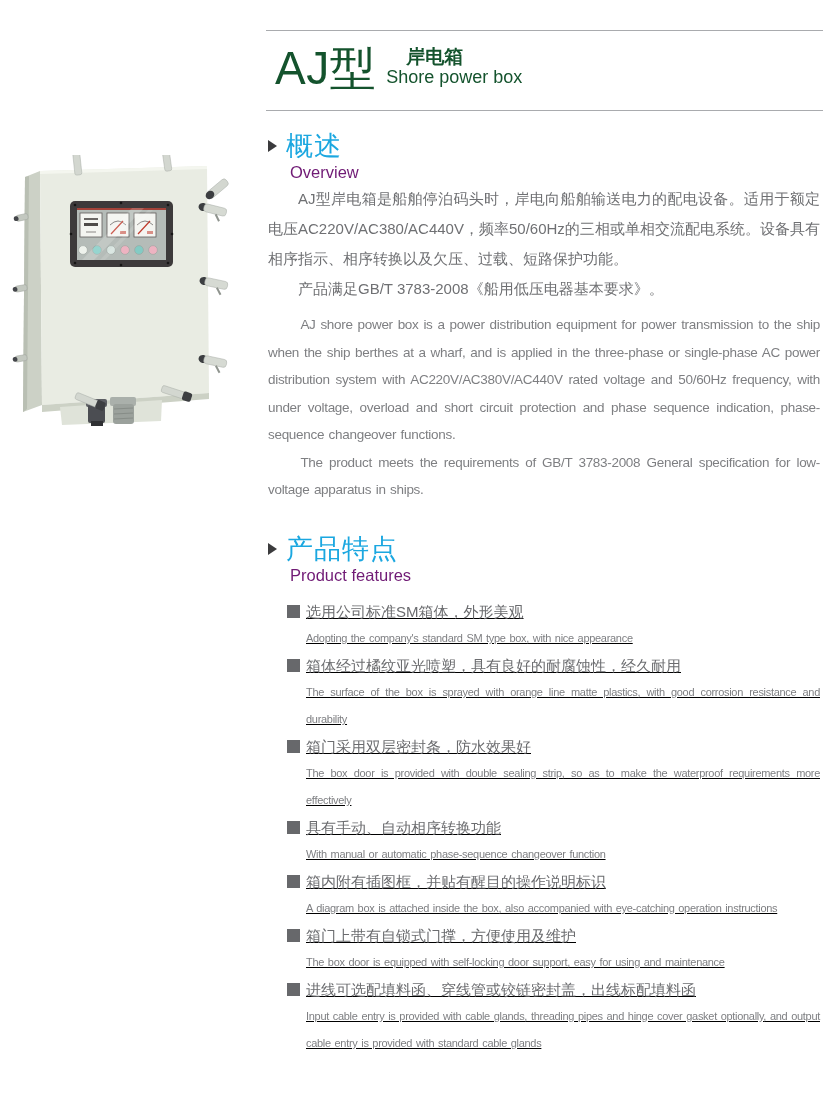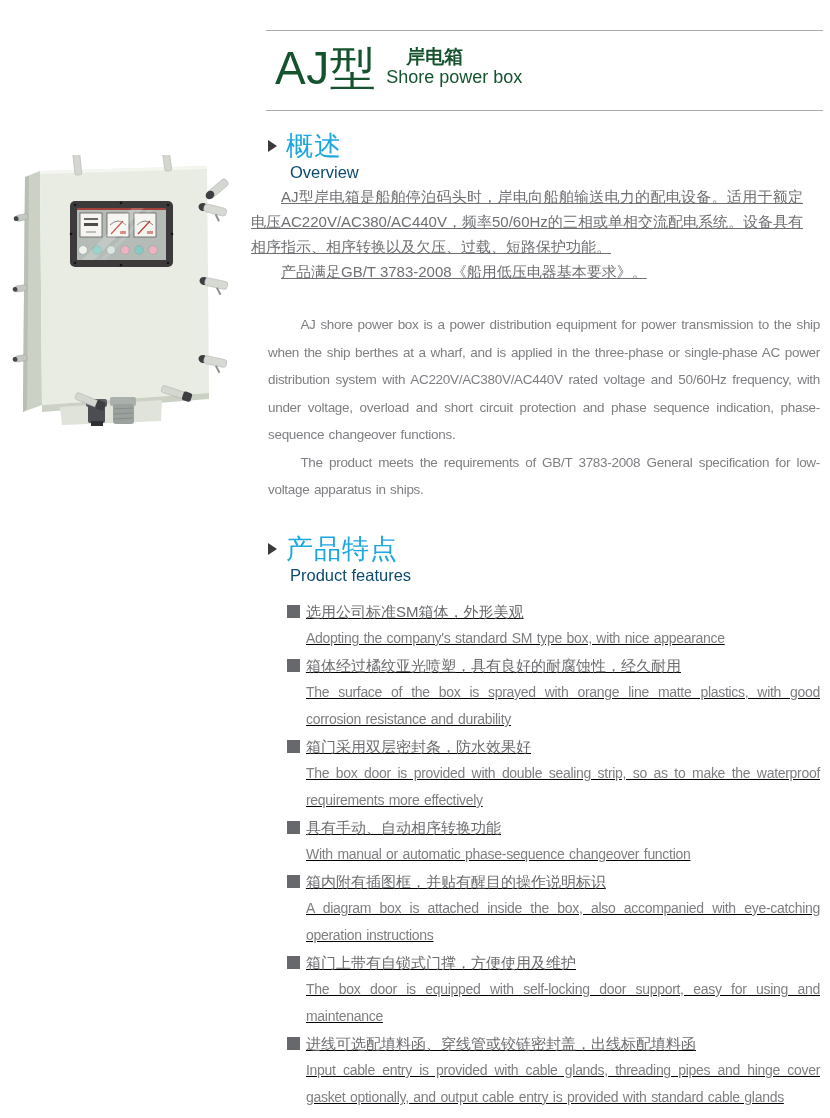--- a/index.html
+++ b/index.html
@@ -17,35 +17,35 @@
   .hdr-model{font-size:46px;line-height:44px;letter-spacing:0.5px;}
   .hdr-sub{margin-left:10px;padding-bottom:3px;}
   .hdr-sub-cn{font-size:19px;font-weight:bold;line-height:21px;margin-left:20px;}
   .hdr-sub-en{font-size:18px;line-height:20px;}
 
   
   .sec{position:absolute;left:268px;}
   .sec-row{display:flex;align-items:center;}
   .tri{width:0;height:0;border-left:9px solid #3b3b3d;border-top:6px solid transparent;border-bottom:6px solid transparent;}
   .sec-cn{font-size:27px;line-height:30px;color:#1ba7e0;margin-left:9px;letter-spacing:1px;}
-  .sec-en{font-size:16.5px;line-height:18px;color:#0c4a6e;margin-left:22px;margin-top:2px;text-align:center;}
-
-  
-  .cn-para{position:absolute;left:251px;top:184px;width:552px;font-size:15px;line-height:25px;
-           color:#6f7073;text-align:justify;text-decoration:underline;}
+  .sec-en{font-size:16.5px;line-height:18px;color:#701a75;margin-left:22px;margin-top:2px;text-align:center;}
+
+  
+  .cn-para{position:absolute;left:268px;top:184px;width:552px;font-size:15px;line-height:30px;
+           color:#6f7073;text-align:justify;}
   .cn-para p{margin:0;text-indent:2em;}
   .en-para{position:absolute;left:268px;top:311px;width:552px;font-size:13.5px;line-height:27.5px;
            color:#7e7f82;text-align:justify;letter-spacing:-0.3px;word-spacing:1px;}
   .en-para p{margin:0;text-indent:2.4em;}
 
   
   .features-list{position:absolute;left:287px;top:598px;width:533px;text-decoration:underline;}
   .feat-cn{font-size:15px;line-height:27px;color:#6b6c6f;}
   .sq{display:inline-block;width:13px;height:13px;background:#67686b;margin-right:6px;vertical-align:-1px;}
-  .feat-en{font-size:14px;line-height:27px;color:#7e7f82;padding-left:19px;
+  .feat-en{font-size:11px;line-height:27px;color:#7e7f82;padding-left:19px;
            text-align:justify;letter-spacing:-0.3px;word-spacing:1px;}
 
   
   .photo{position:absolute;left:10px;top:155px;width:240px;height:285px;}
 </style>
 </head>
 <body>
 
 <div class="rule top"></div>
 <div class="rule second"></div>

